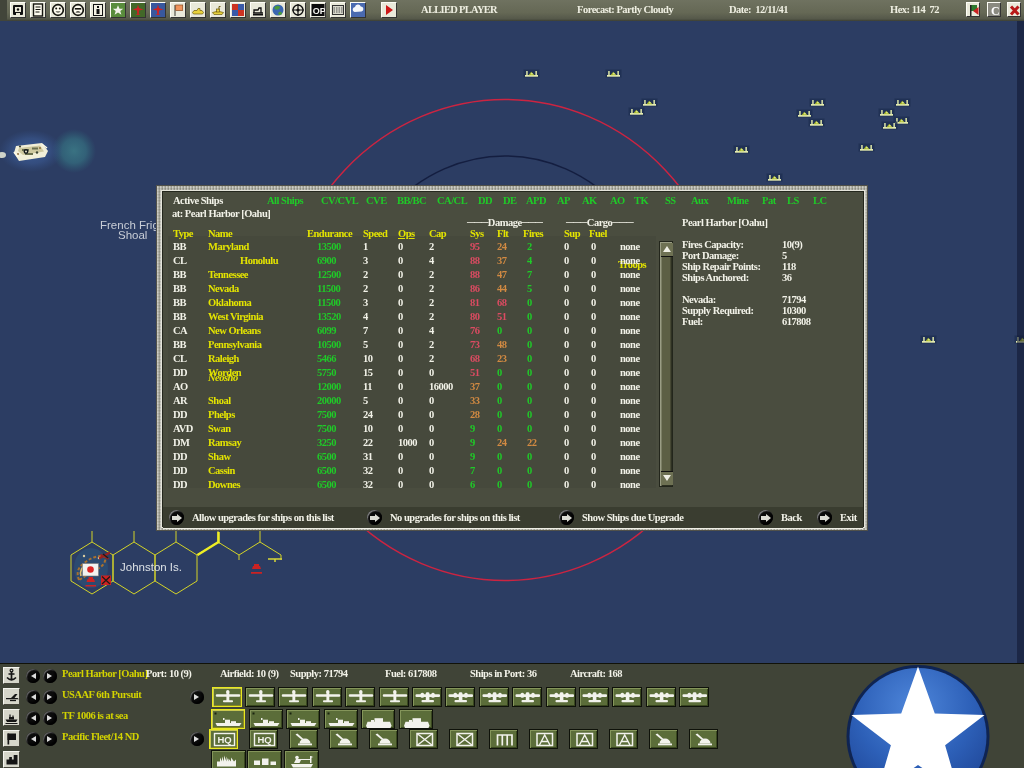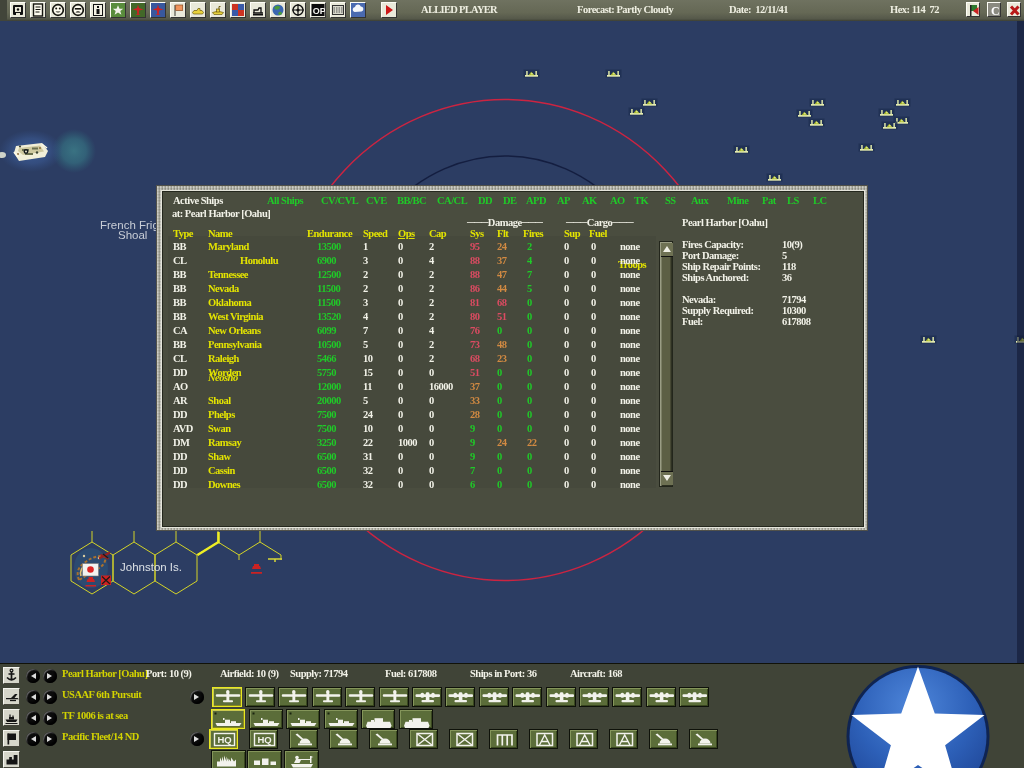--- a/index.html
+++ b/index.html
@@ -696,20 +696,32 @@
           <div class="t w" style="left:619px;top:69px;">118</div>
           <div class="t w" style="left:519px;top:80px;">Ships Anchored:</div>
           <div class="t w" style="left:619px;top:80px;">36</div>
           <div class="t w" style="left:519px;top:102px;">Nevada:</div>
           <div class="t w" style="left:619px;top:102px;">71794</div>
           <div class="t w" style="left:519px;top:113px;">Supply Required:</div>
           <div class="t w" style="left:619px;top:113px;">10300</div>
           <div class="t w" style="left:519px;top:124px;">Fuel:</div>
           <div class="t w" style="left:619px;top:124px;">617808</div>
         </div>
+<div id="btnbar">
+  <div class="arr" style="left:6px;top:3px;"></div>
+          <div class="t w" style="left:29px;top:5px;">Allow upgrades for ships on this list</div>
+  <div class="arr" style="left:204px;top:3px;"></div>
+          <div class="t w" style="left:227px;top:5px;">No upgrades for ships on this list</div>
+  <div class="arr" style="left:396px;top:3px;"></div>
+          <div class="t w" style="left:419px;top:5px;">Show Ships due Upgrade</div>
+  <div class="arr" style="left:595px;top:3px;"></div>
+          <div class="t w" style="left:618px;top:5px;">Back</div>
+  <div class="arr" style="left:654px;top:3px;"></div>
+          <div class="t w" style="left:677px;top:5px;">Exit</div>
+</div>
 </div>
     </div>
 
 <div id="bottom">
       <div class="lic" style="top:3px;">
         <svg width="15" height="15" viewBox="0 0 15 15">
           <path d="M7.5 3.2 v9 M4.5 6 h6 M3 9.5 q4.5 4.5 9 0" stroke="#151515" stroke-width="1.7" fill="none"></path>
           <circle cx="7.5" cy="2.6" r="1.4" fill="none" stroke="#151515" stroke-width="1.2"></circle>
         </svg>
       </div>

